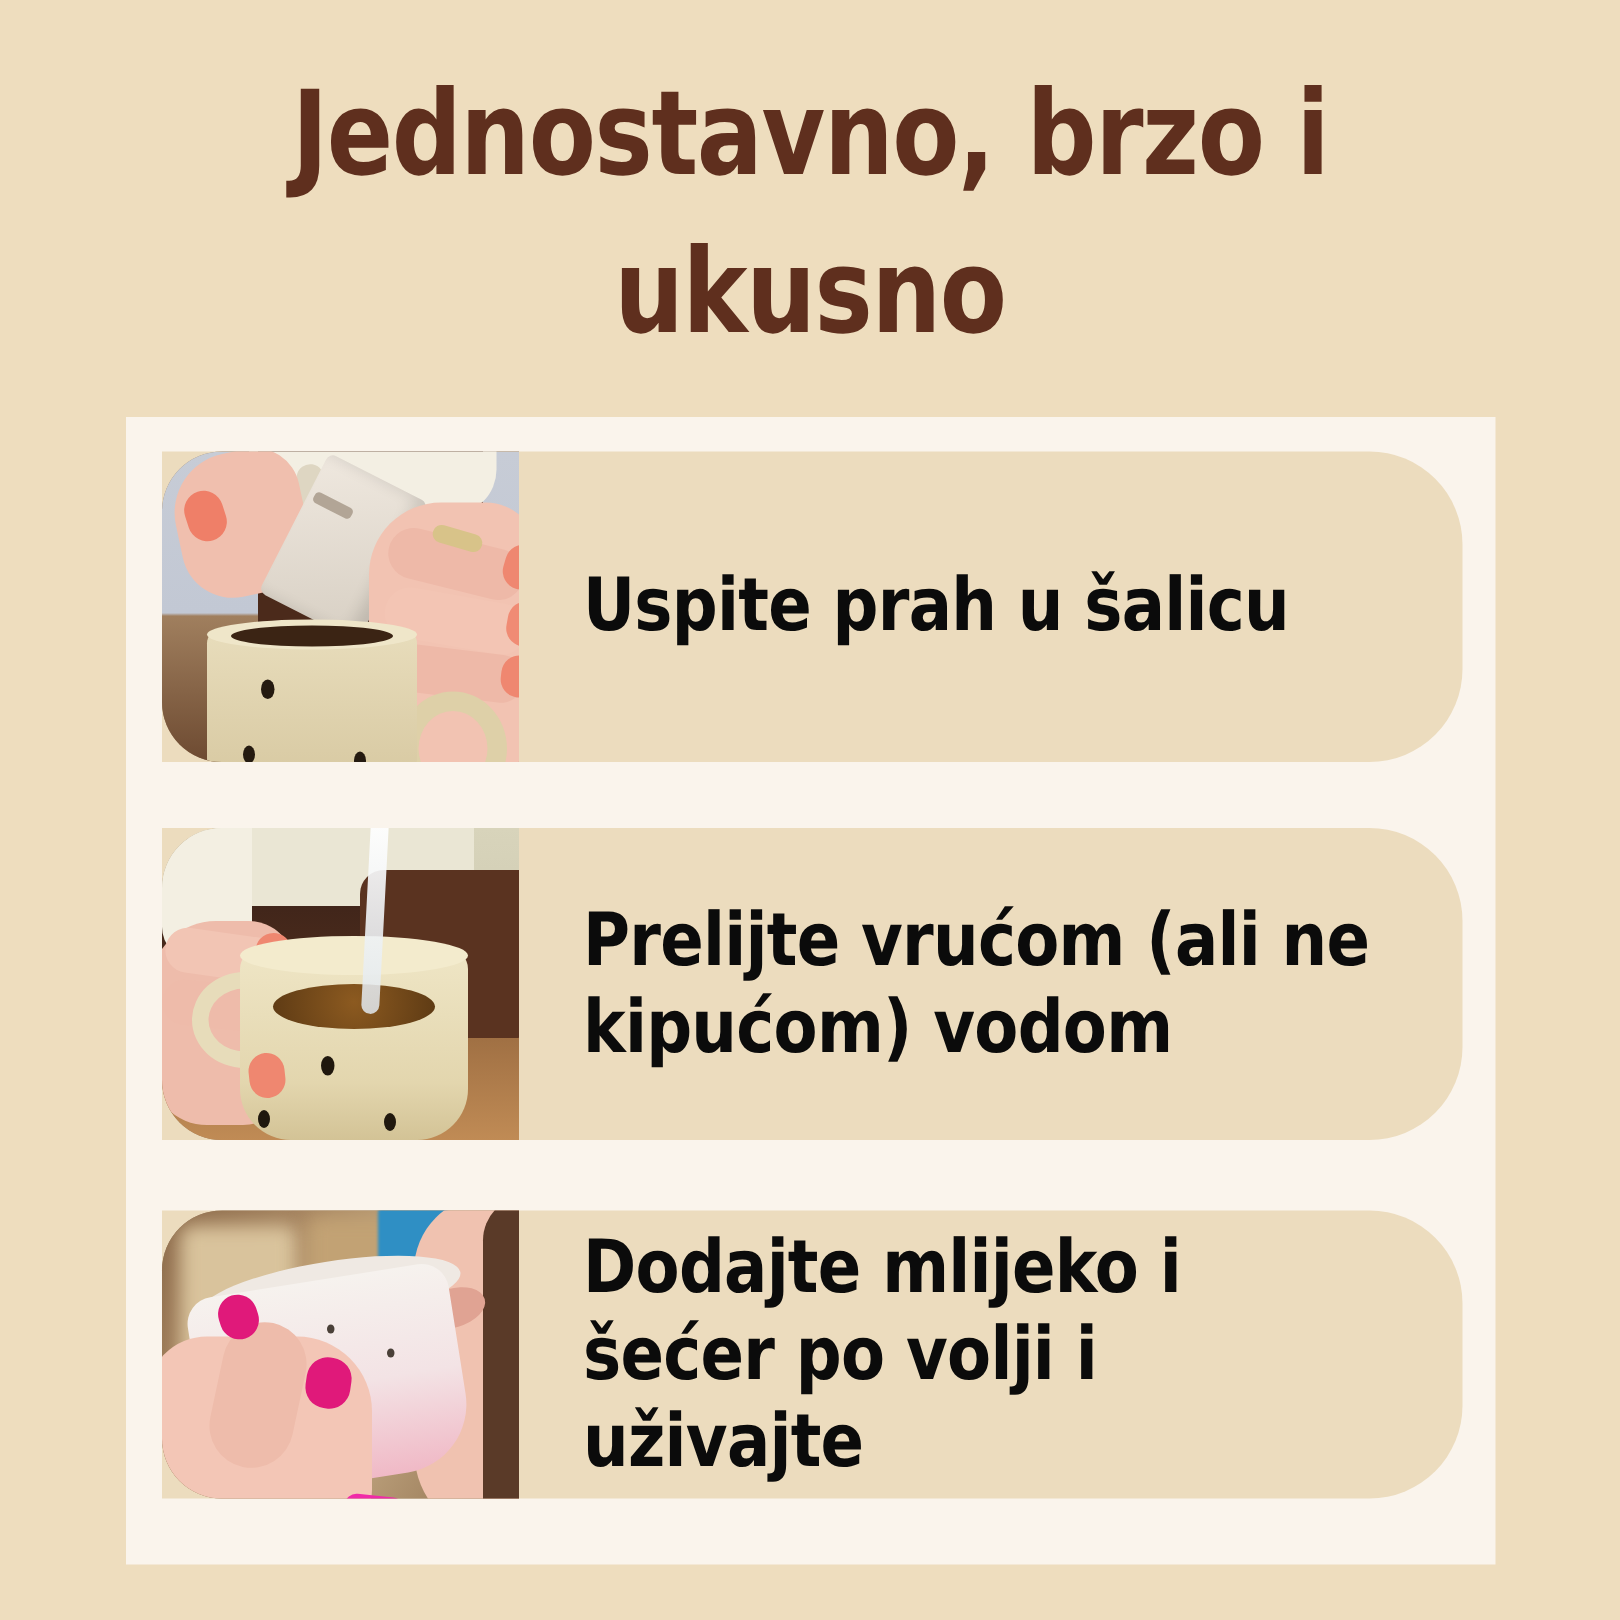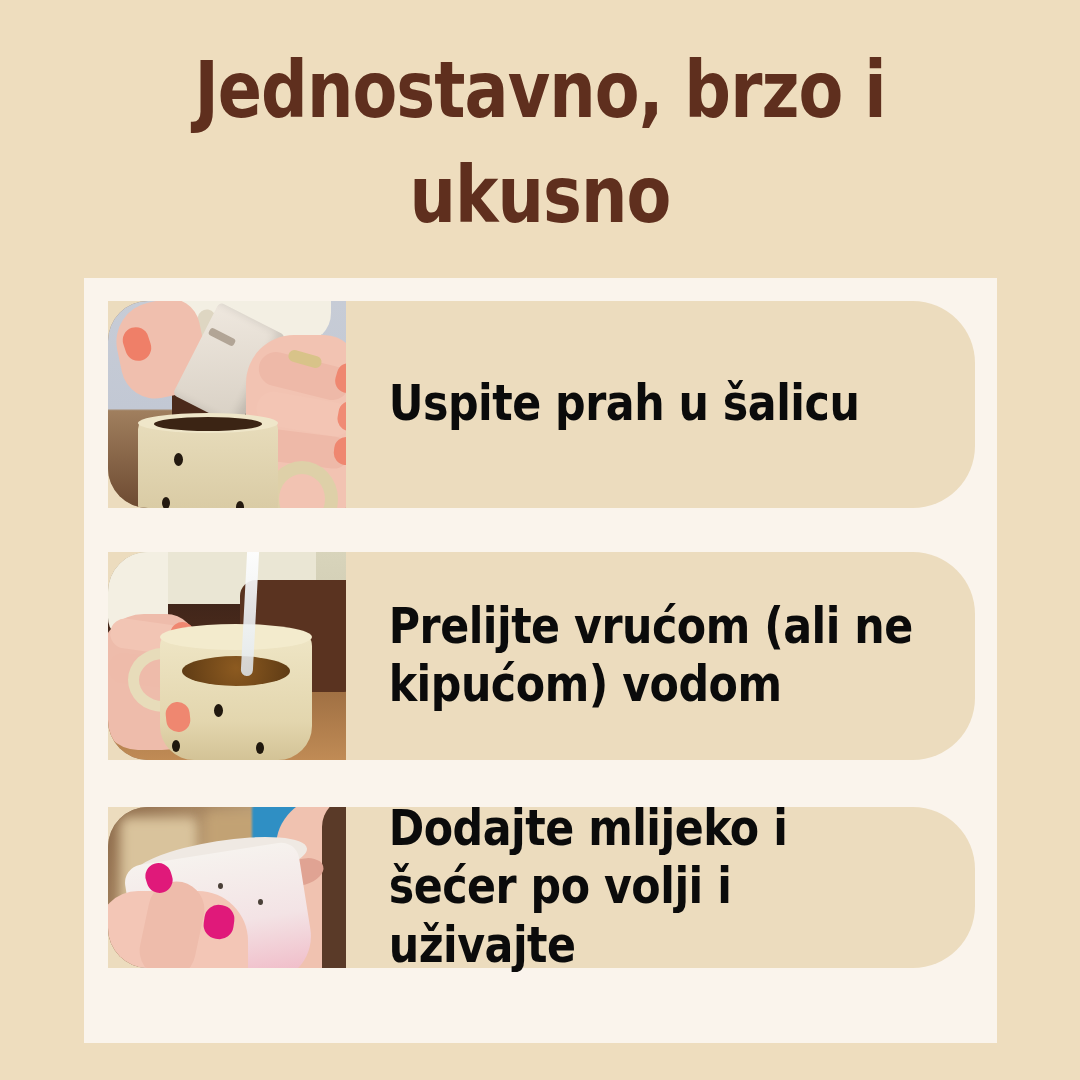--- a/index.html
+++ b/index.html
@@ -36,21 +36,21 @@
   
   .card{
     position:absolute;left:24px;
     width:867px;
     background:#ecdcbe;
     border-radius:0 62px 62px 0;
     display:flex;align-items:stretch;
   }
   .card.c1{top:23px;height:207px;}
   .card.c2{top:274px;height:208px;}
-  .card.c3{top:529px;height:161px;}
+  .card.c3{top:529px;height:192px;}
 
   .thumb{
     position:relative;
     width:238px;flex:0 0 238px;
     border-radius:40px 0 0 40px;
     overflow:hidden;
     background:#b8a severity;
   }
   .thumb{background:#9a7f63;}
 

